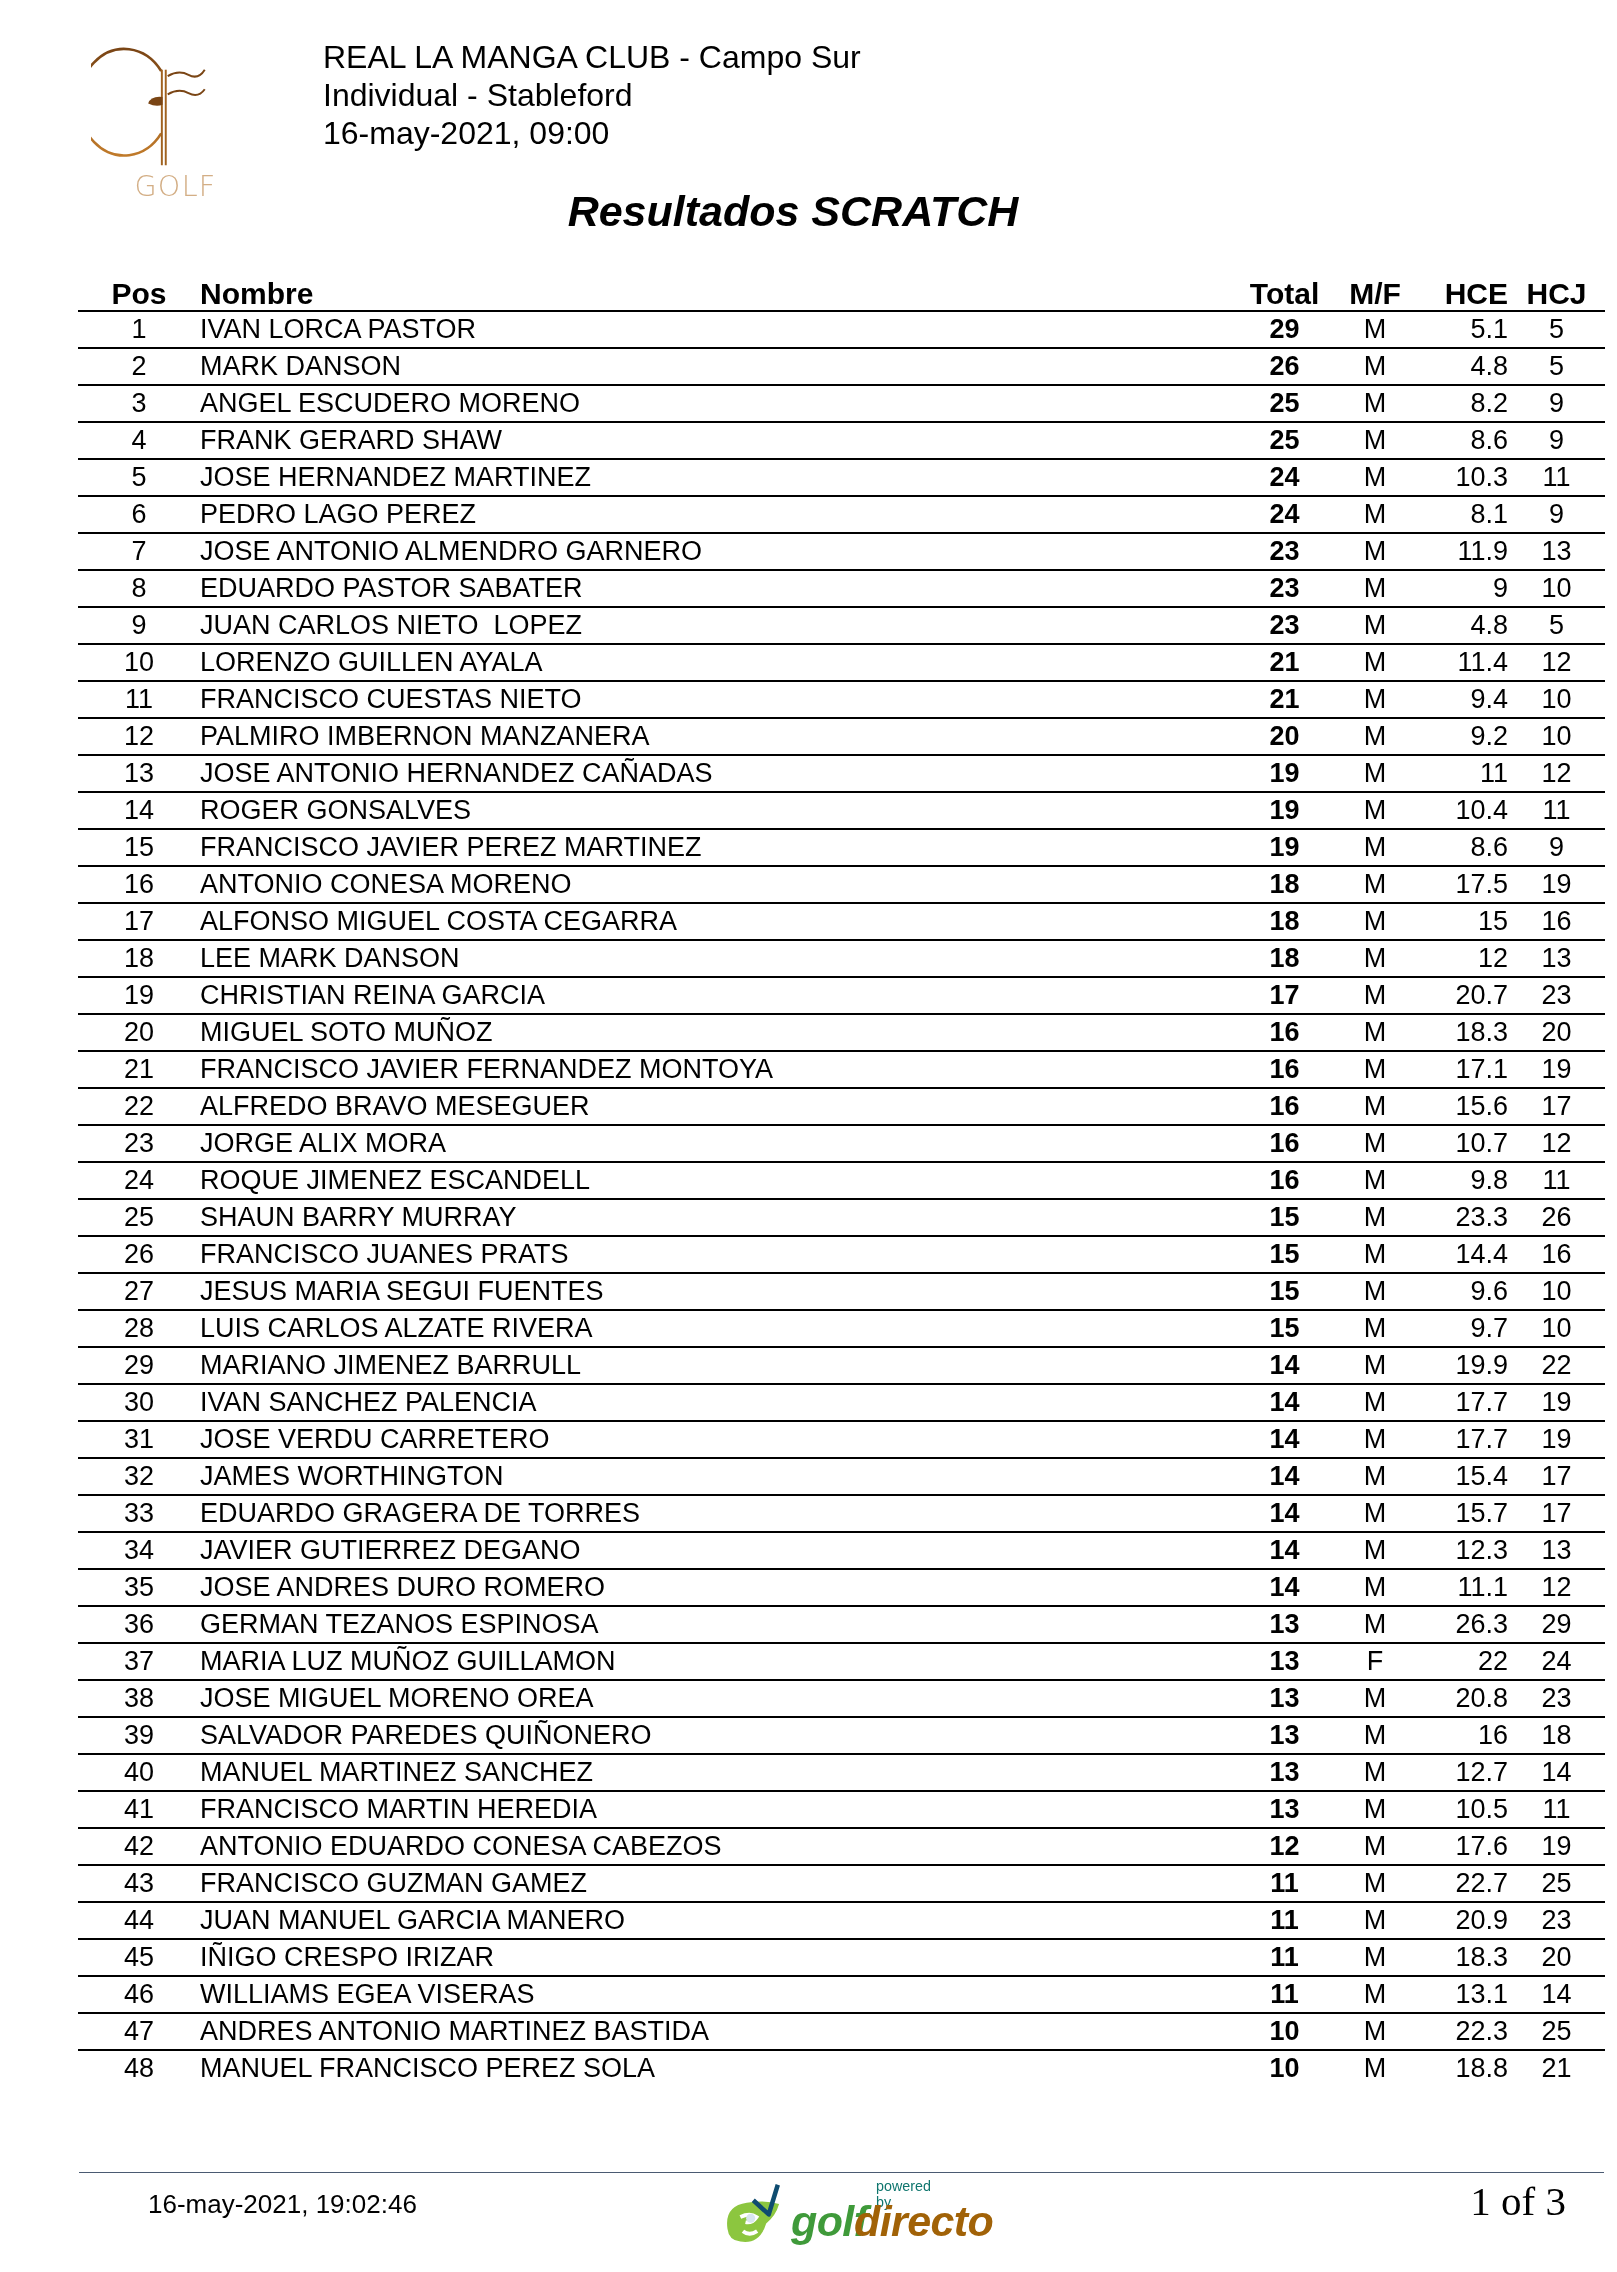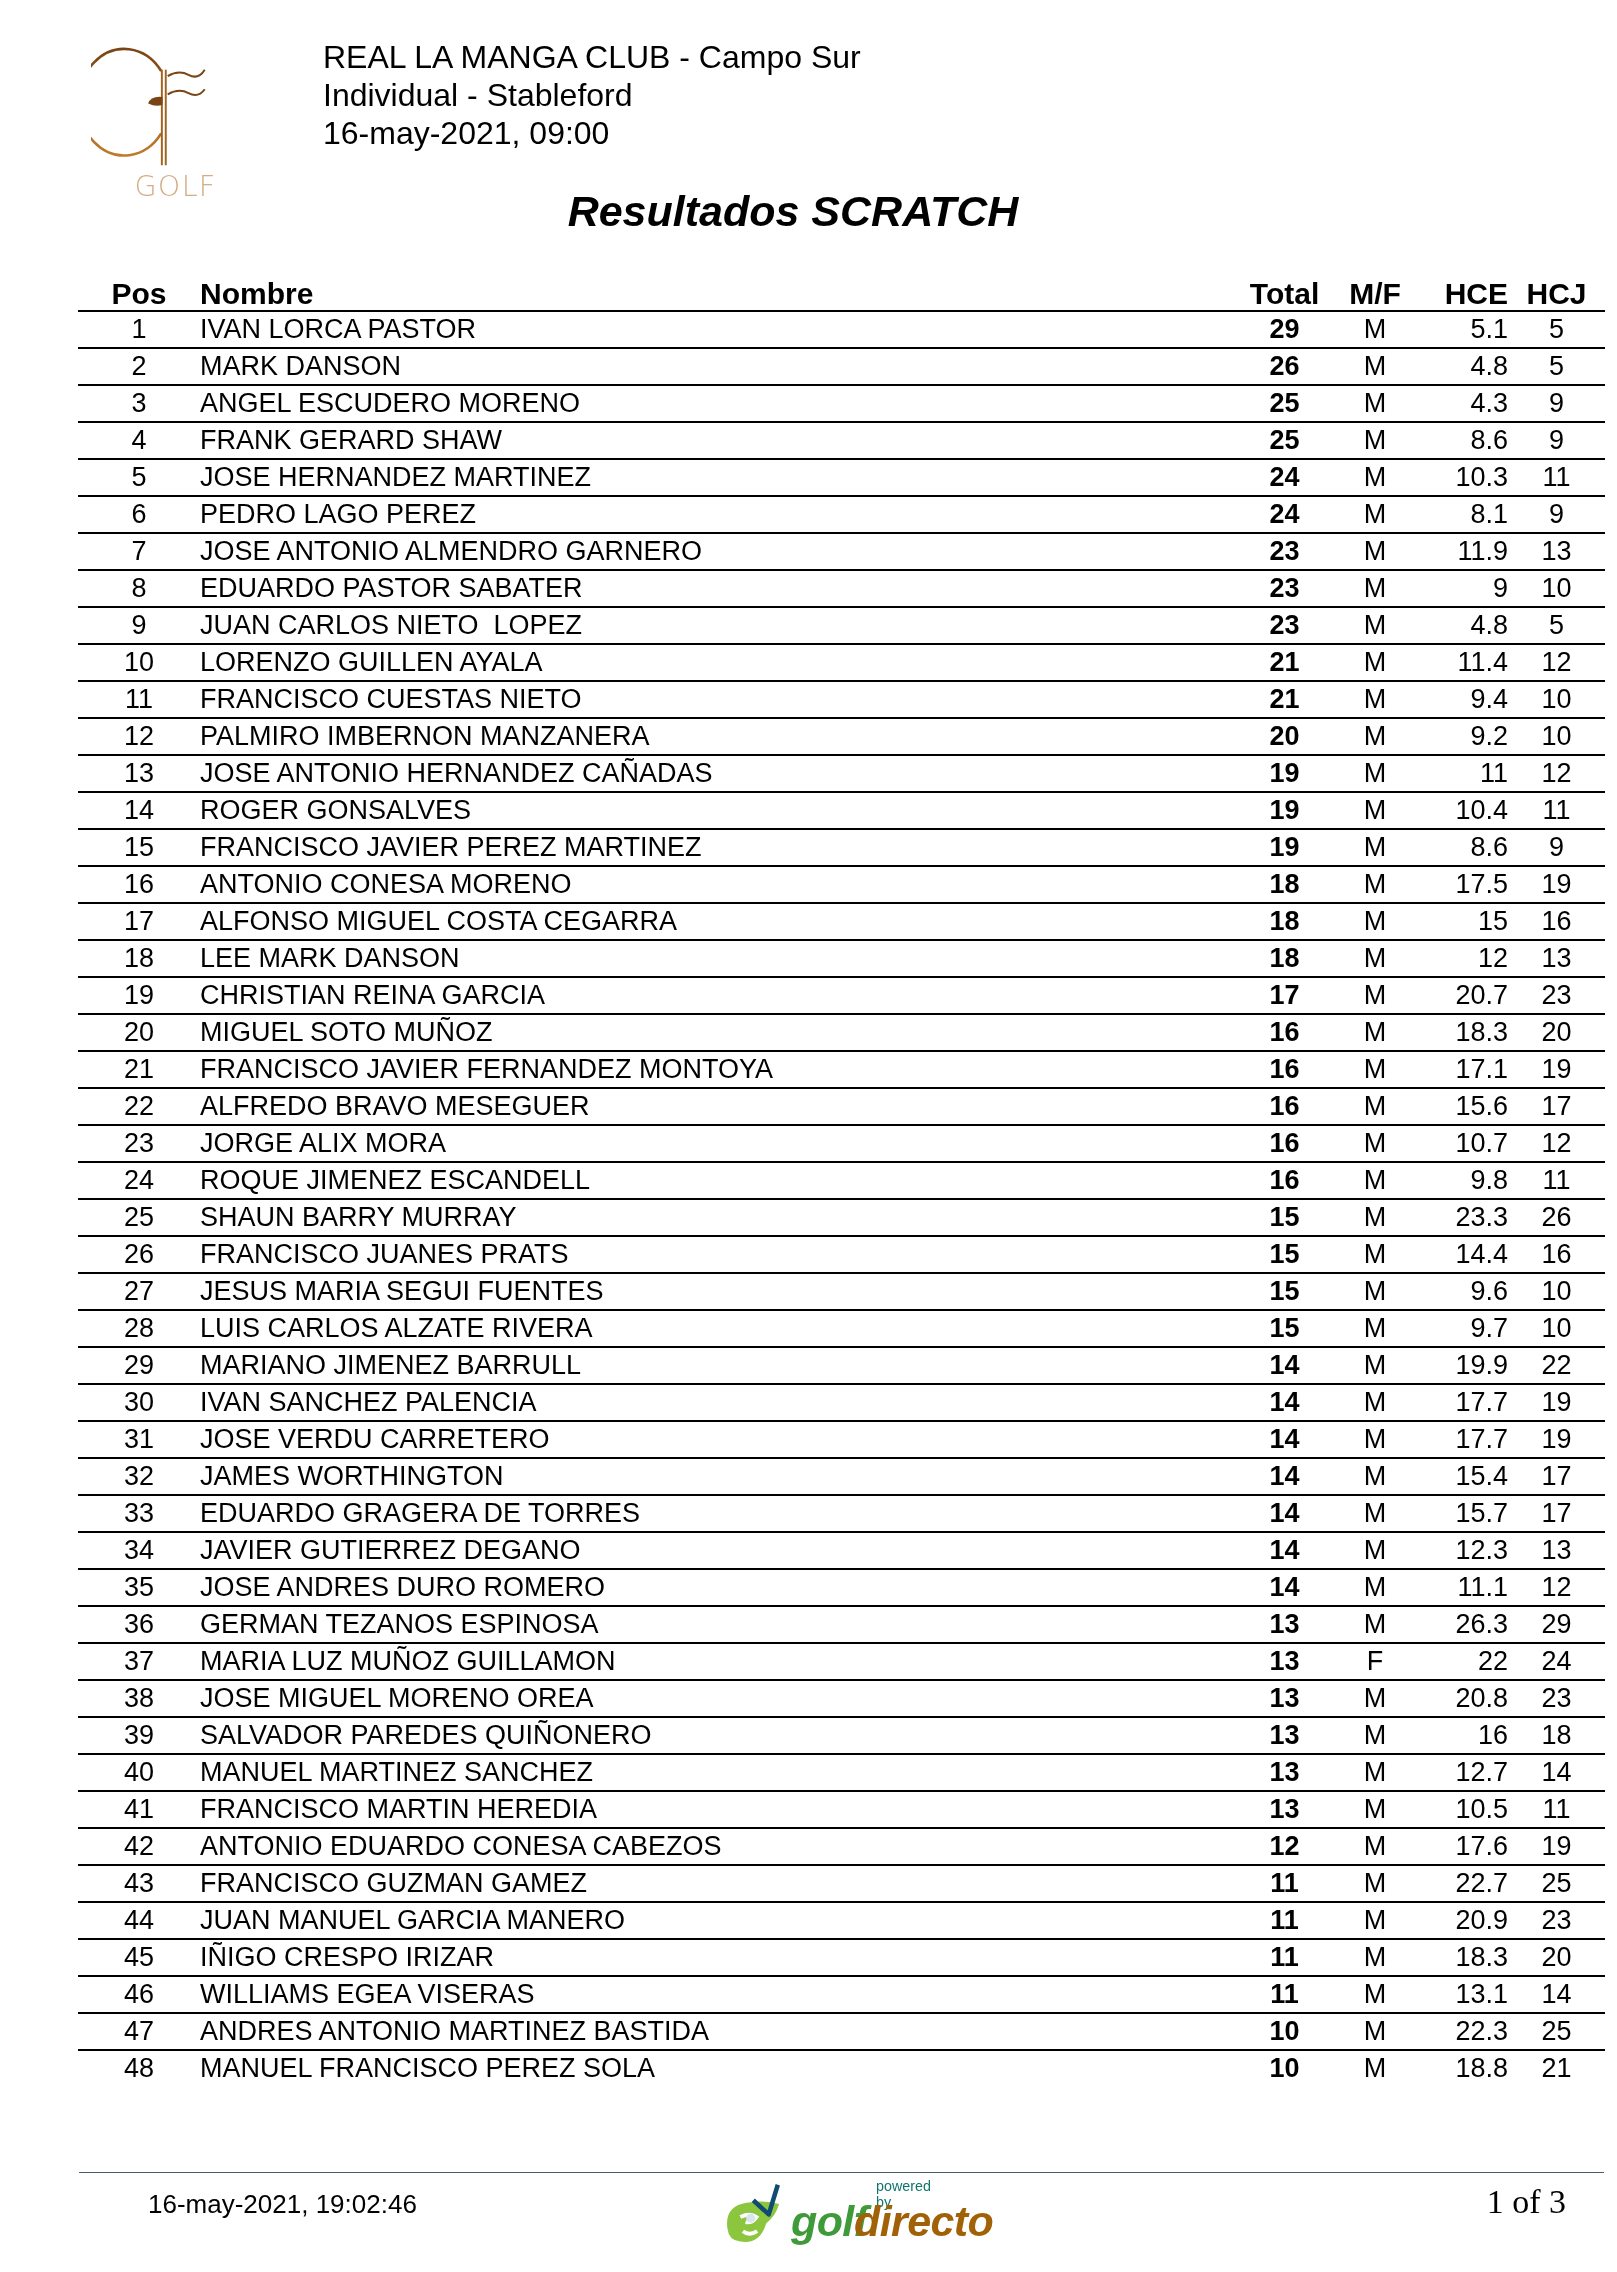--- a/index.html
+++ b/index.html
@@ -14,21 +14,21 @@
   table.results tr:last-child td { border-bottom: none; }
   .c-pos { width: 122px; text-align: center; }
   .c-name { text-align: left; }
   .c-total { width: 97px; text-align: center; }
   .c-total-v { font-weight: bold; }
   .c-mf { width: 84px; text-align: center; }
   .c-hce { width: 91px; text-align: right; }
   .c-hcj { width: 97px; text-align: center; }
   .footer-rule { position: absolute; left: 79px; top: 2172px; width: 1525px; height: 1.3px; background: #4a5a72; }
   .footer-left { position: absolute; left: 148px; top: 2185px; font-family: Liberation Sans, sans-serif; font-size: 26px; line-height: 39px; }
-  .footer-right { position: absolute; right: 52px; top: 2182px; font-family: "Liberation Serif", serif; font-size: 34px; line-height: 39px; }
+  .footer-right { position: absolute; right: 52px; top: 2182px; font-family: "Liberation Serif", serif; font-size: 41px; line-height: 39px; }
   .footer-logo { position: absolute; left: 721px; top: 2177px; width: 227px; height: 71px; }
   .gd-powered { position: absolute; left: 155px; top: 1.3px; font-size: 14.3px; color: #0f766e; }
   .gd-golf { position: absolute; left: 70px; top: 19.5px; font-size: 43px; font-style: italic; font-weight: bold; color: #3f9a3a; letter-spacing: -0.6px; }
   .gd-directo { position: absolute; left: 133px; top: 19.5px; font-size: 43px; font-style: italic; font-weight: bold; color: #a16207; letter-spacing: -0.6px; }
 </style>
 </head>
 <body>
 
 <div class="logo">
   <svg width="169" height="156" viewBox="0 0 260 240">
@@ -82,21 +82,21 @@
         <td class="c-total c-total-v">26</td>
         <td class="c-mf">M</td>
         <td class="c-hce">4.8</td>
         <td class="c-hcj">5</td>
       </tr>
       <tr>
         <td class="c-pos">3</td>
         <td class="c-name">ANGEL ESCUDERO MORENO</td>
         <td class="c-total c-total-v">25</td>
         <td class="c-mf">M</td>
-        <td class="c-hce">4.3</td>
+        <td class="c-hce">8.2</td>
         <td class="c-hcj">9</td>
       </tr>
       <tr>
         <td class="c-pos">4</td>
         <td class="c-name">FRANK GERARD SHAW</td>
         <td class="c-total c-total-v">25</td>
         <td class="c-mf">M</td>
         <td class="c-hce">8.6</td>
         <td class="c-hcj">9</td>
       </tr>

